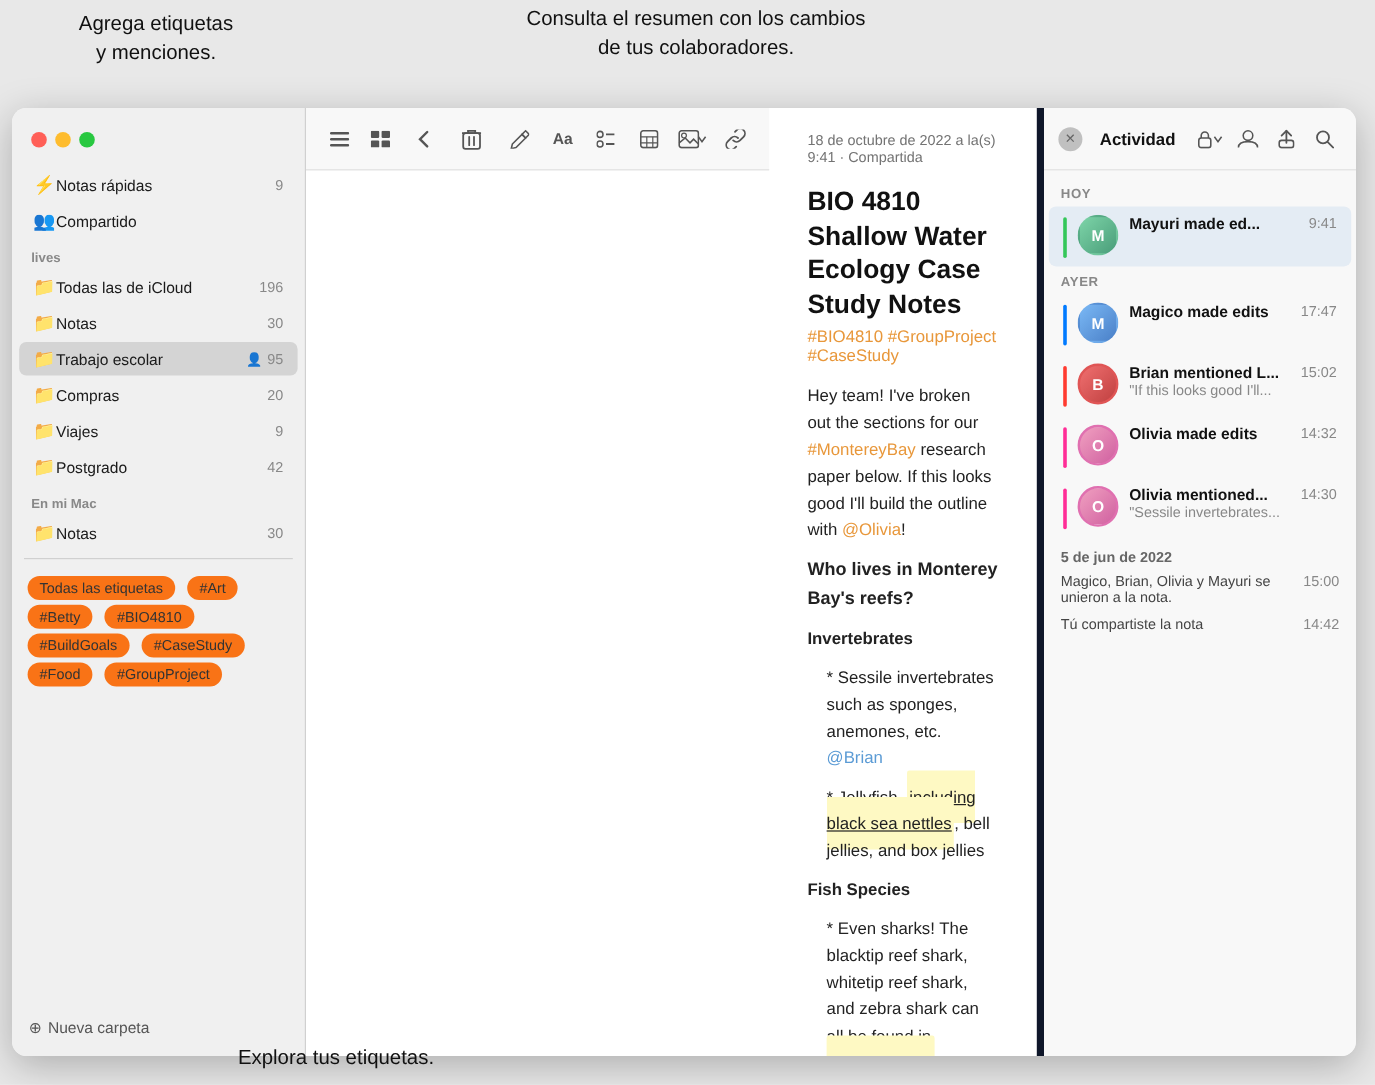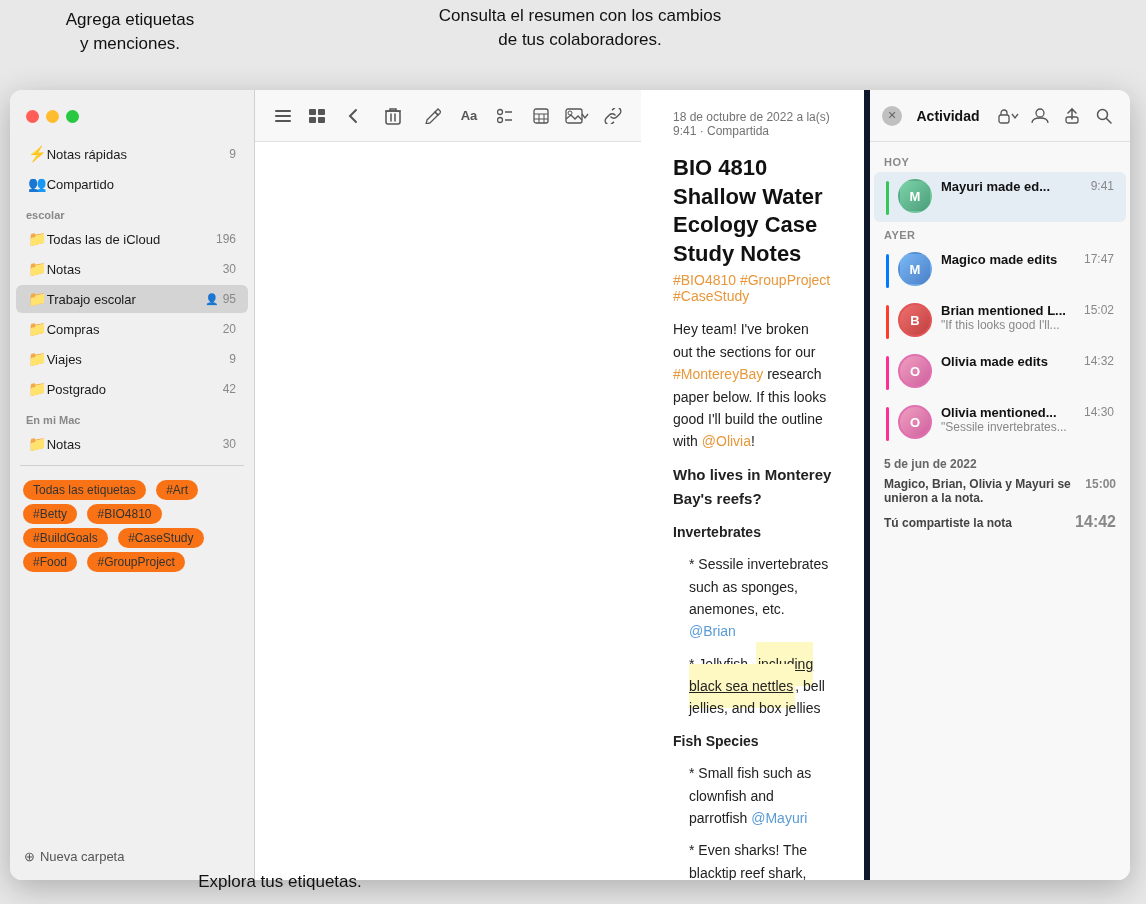--- a/index.html
+++ b/index.html
@@ -390,21 +390,20 @@
     .activity-date-label {
       font-size: 12px;
       font-weight: 600;
       color: #666;
       padding: 8px 14px 2px;
     }
     .activity-inline {
       display: flex;
       justify-content: space-between;
       align-items: baseline;
-      font-weight: bold;
     }
 
     
     .folder-icon {
       font-size: 15px;
     }
     .icon-yellow { color: #f5c542; }
     .icon-orange { color: #e8973a; }
   </style>
 </head>
@@ -429,21 +428,21 @@
       <span class="folder-icon icon-yellow">⚡</span>
       <span class="sidebar-item-label">Notas rápidas</span>
       <span class="sidebar-item-count">9</span>
     </div>
 
     <div class="sidebar-item">
       <span class="folder-icon icon-orange">👥</span>
       <span class="sidebar-item-label">Compartido</span>
     </div>
 
-    <div class="sidebar-section-header">escolar</div>
+    <div class="sidebar-section-header">lives</div>
 
     <div class="sidebar-item">
       <span class="folder-icon icon-yellow">📁</span>
       <span class="sidebar-item-label">Todas las de iCloud</span>
       <span class="sidebar-item-count">196</span>
     </div>
 
     <div class="sidebar-item">
       <span class="folder-icon icon-yellow">📁</span>
       <span class="sidebar-item-label">Notas</span>
@@ -597,21 +596,20 @@
       <div class="note-body">
         <p>Hey team! I've broken out the sections for our <span class="mention">#MontereyBay</span> research paper below. If this looks good I'll build the outline with <span class="mention">@Olivia</span>!</p>
 
         <p class="note-section-title">Who lives in Monterey Bay's reefs?</p>
 
         <p class="note-subsection">Invertebrates</p>
         <p class="bullet-item">Sessile invertebrates such as sponges, anemones, etc. <span class="mention-blue">@Brian</span></p>
         <p class="bullet-item">Jellyfish, <span class="highlight-green">including black sea nettles</span>, bell jellies, and box jellies</p>
 
         <p class="note-subsection">Fish Species</p>
-        <p class="bullet-item">Small fish such as clownfish and parrotfish <span class="mention-blue">@Mayuri</span></p>
         <p class="bullet-item">Even sharks! The blacktip reef shark, whitetip reef shark, and zebra shark can all be found in <span class="highlight-green">Monterey Bay</span></p>
       </div>
 
       <div class="note-image">
         <div class="jellyfish-bg"></div>
 
         <svg style="position:absolute;inset:0;width:100%;height:100%;" viewBox="0 0 560 220" preserveAspectRatio="xMidYMid slice">
 
           <defs>
             <radialGradient id="jelly1" cx="50%" cy="50%" r="50%">
@@ -759,21 +757,21 @@
       <div class="activity-date-event">
         <div class="activity-inline">
           <span style="flex:1;font-size:12px;color:#444;">Magico, Brian, Olivia y Mayuri se unieron a la nota.</span>
           <span style="font-size:12px;color:#888;margin-left:8px;">15:00</span>
         </div>
       </div>
 
       <div class="activity-date-event">
         <div class="activity-inline">
           <span style="flex:1;font-size:12px;color:#444;">Tú compartiste la nota</span>
-          <span style="font-size:16px;color:#888;margin-left:8px;">14:42</span>
+          <span style="font-size:12px;color:#888;margin-left:8px;">14:42</span>
         </div>
       </div>
 
     </div>
   </div>
 </div>
 
 <div class="annotation annotation-bottom-center">Explora tus etiquetas.</div>
 
 </body></html>

